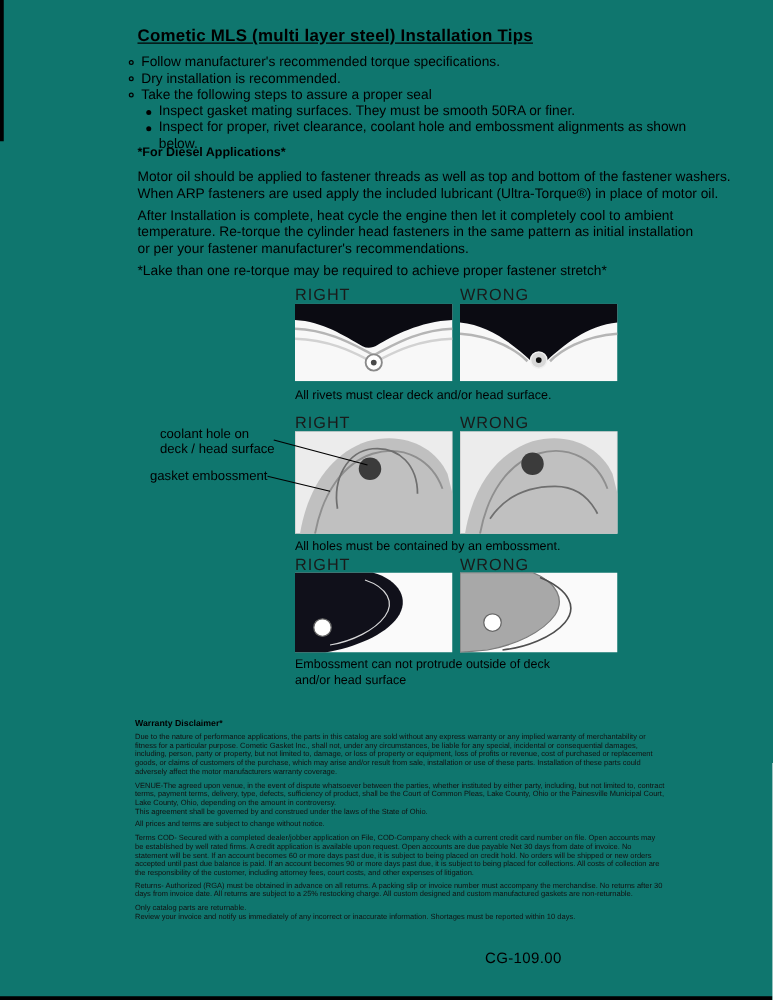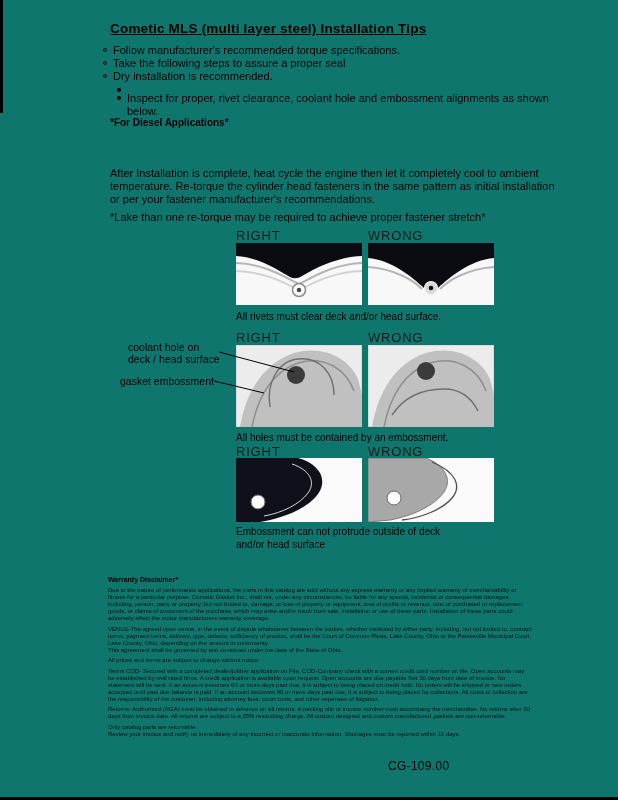--- a/index.html
+++ b/index.html
@@ -43,36 +43,39 @@
 
   <div class="abs title">Cometic MLS (multi layer steel) Installation Tips</div>
 
   <div class="abs tips">
     <div class="tip-row">
       <span class="ring"></span>
       <span>Follow manufacturer's recommended torque specifications.</span>
     </div>
     <div class="tip-row">
       <span class="ring"></span>
-      <span>Take the following steps to assure a proper seal</span>
+      <span>Dry installation is recommended.</span>
     </div>
     <div class="tip-row">
       <span class="ring"></span>
-      <span>Dry installation is recommended.</span>
+      <span>Take the following steps to assure a proper seal</span>
     </div>
     <div class="tip-row sub">
       <span class="dot"></span>
+      <span>Inspect gasket mating surfaces.  They must be smooth 50RA or finer.</span>
     </div>
     <div class="tip-row sub">
       <span class="dot"></span>
       <span>Inspect for proper, rivet clearance, coolant hole and embossment alignments as shown below.</span>
     </div>
   </div>
 
   <div class="abs diesel-h">*For Diesel Applications*</div>
+  <div class="abs para p1">Motor oil should be applied to fastener threads as well as top and bottom of the fastener washers.
+When ARP fasteners are used apply the included lubricant (Ultra-Torque®) in place of motor oil.</div>
   <div class="abs para p2">After Installation is complete, heat cycle the engine then let it completely cool to ambient
 temperature. Re-torque the cylinder head fasteners in the same pattern as initial installation
 or per your fastener manufacturer's recommendations.</div>
   <div class="abs note">*Lake than one re-torque may be required to achieve proper fastener stretch*</div>
 
   <div class="abs dg-label" style="left:236px; top:228px;">RIGHT</div>
   <div class="abs dg-label" style="left:368px; top:228px;">WRONG</div>
 
   <svg class="abs" style="left:236px; top:243px;" width="126" height="62" viewBox="0 0 126 62">
     <rect width="126" height="62" fill="#f8f8f8"></rect>

